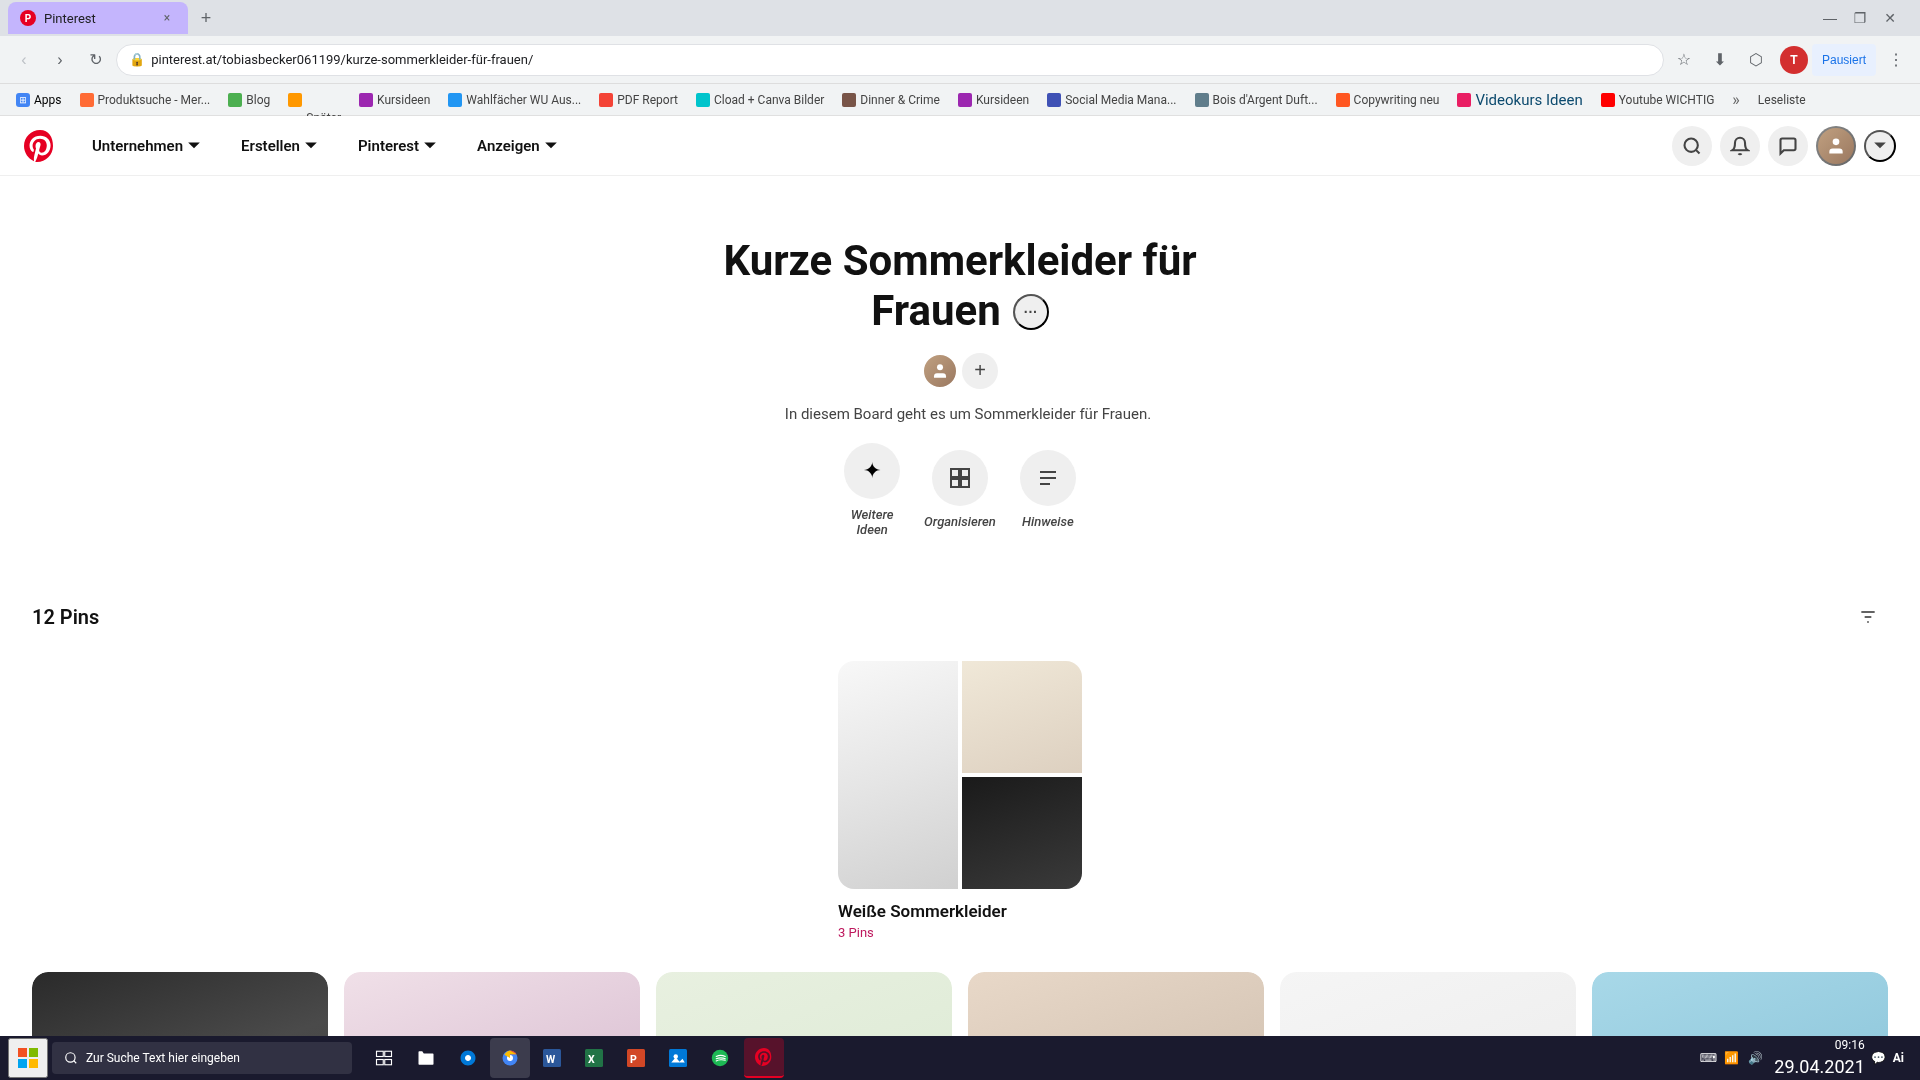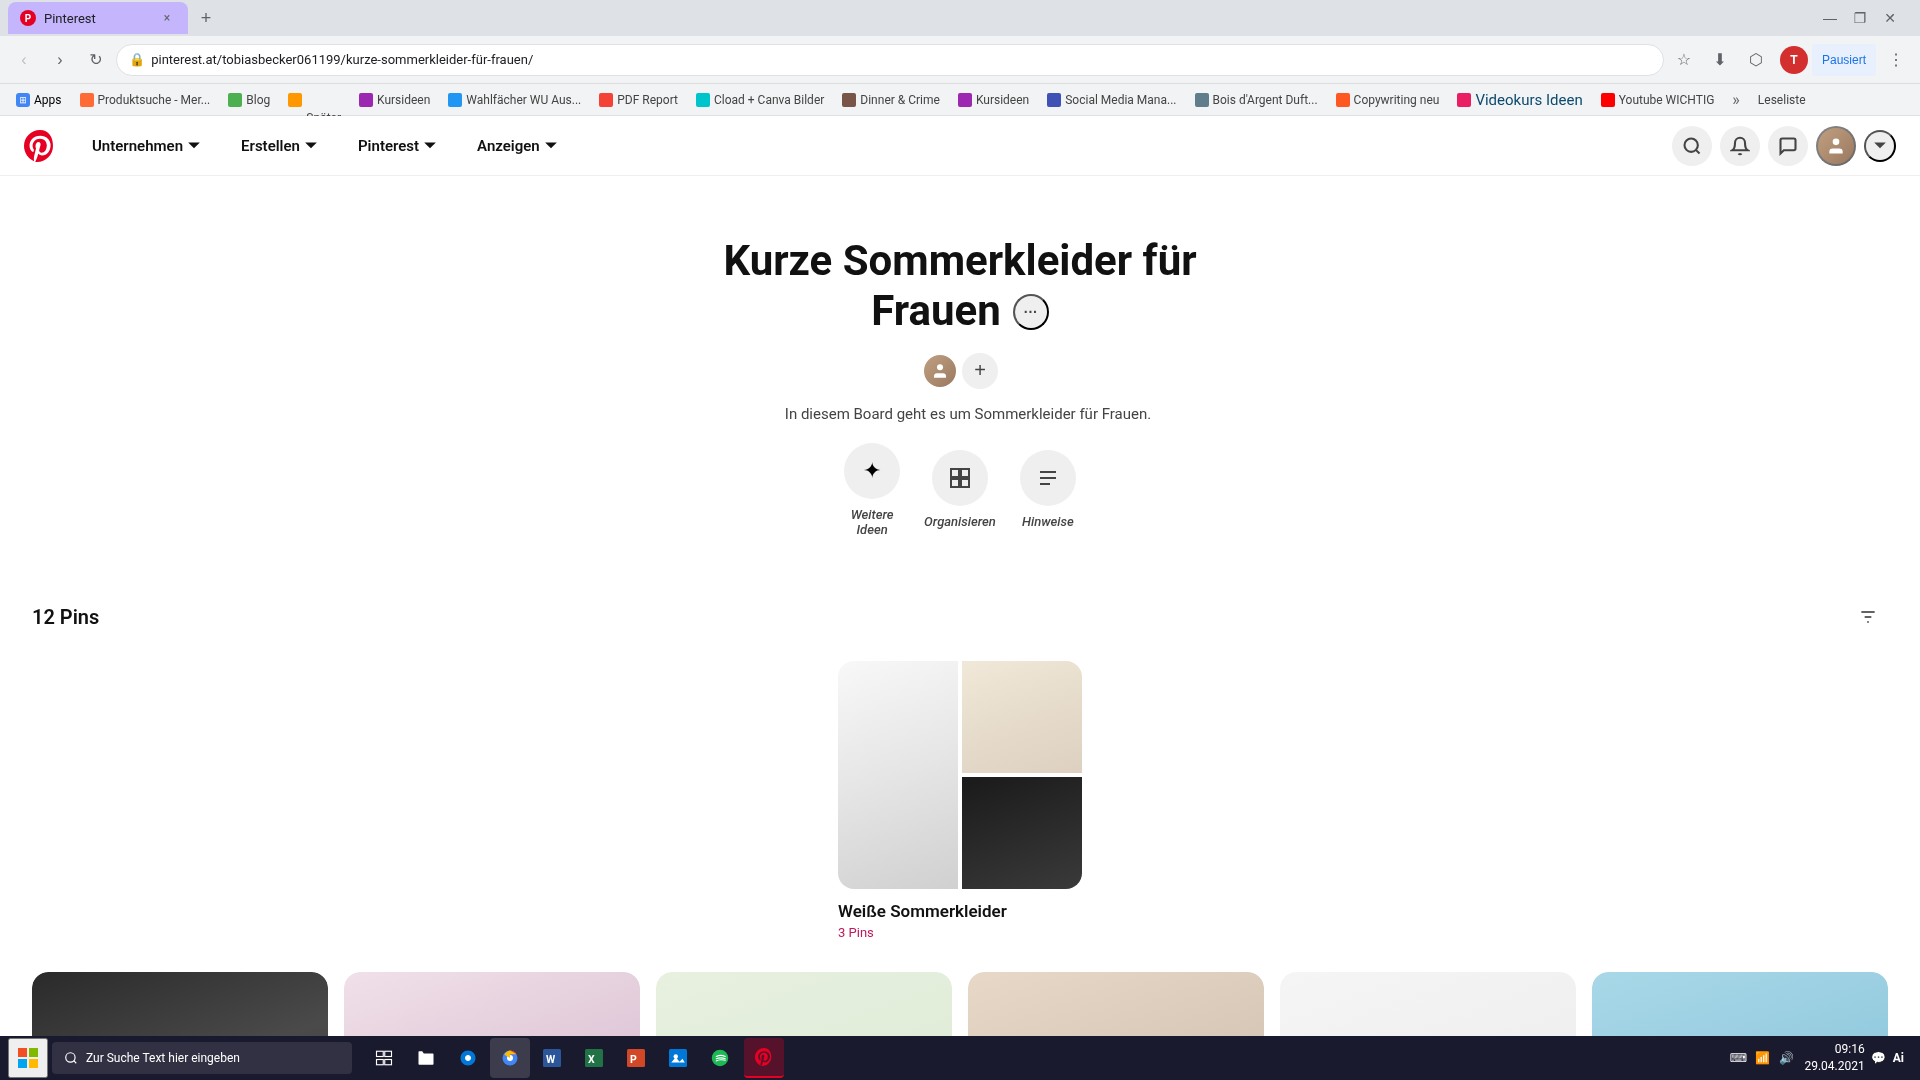--- a/index.html
+++ b/index.html
@@ -464,19 +464,19 @@
   </div>
 
   <div class="taskbar-spacer"></div>
 
   <div class="taskbar-tray">
     <div class="tray-icon">⌨</div>
     <div class="tray-icon">📶</div>
     <div class="tray-icon">🔊</div>
     <div style="display:flex;flex-direction:column;align-items:flex-end;margin-left:4px;">
       <span style="font-size:12px;color:#fff;line-height:1.4;">09:16</span>
-      <span style="font-size:12px;color:#fff;line-height:1.4;">29.04.2021</span>
+      <span style="font-size:18px;color:#fff;line-height:1.4;">29.04.2021</span>
     </div>
     <div class="tray-icon">💬</div>
 
     <div style="font-size:12px;color:#fff;font-weight:bold;">Ai</div>
   </div>
 </div>
 
 </body></html>

